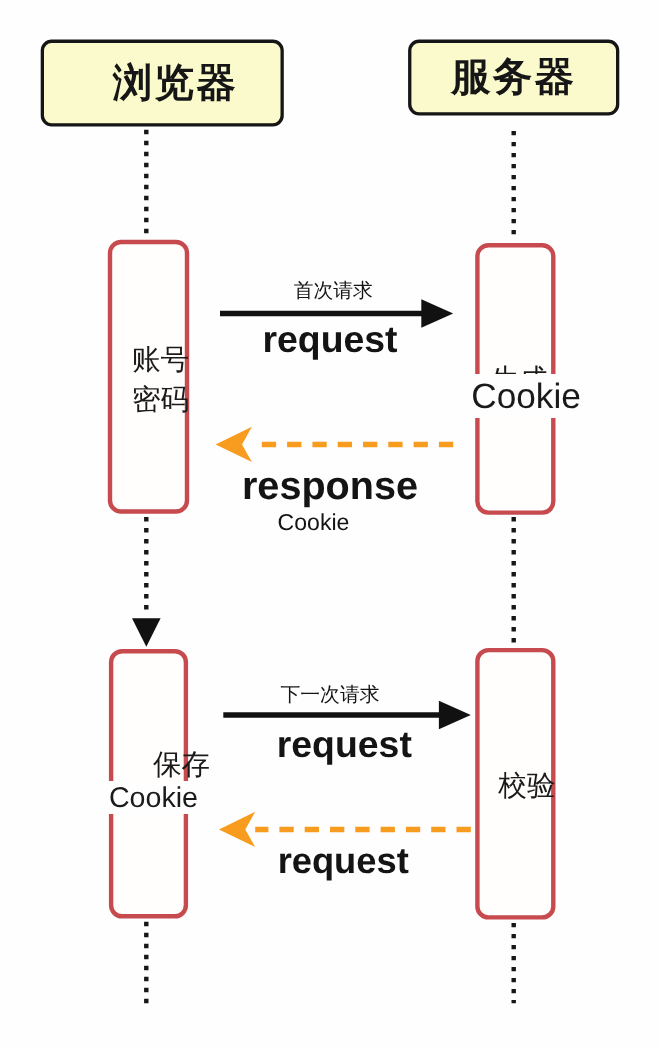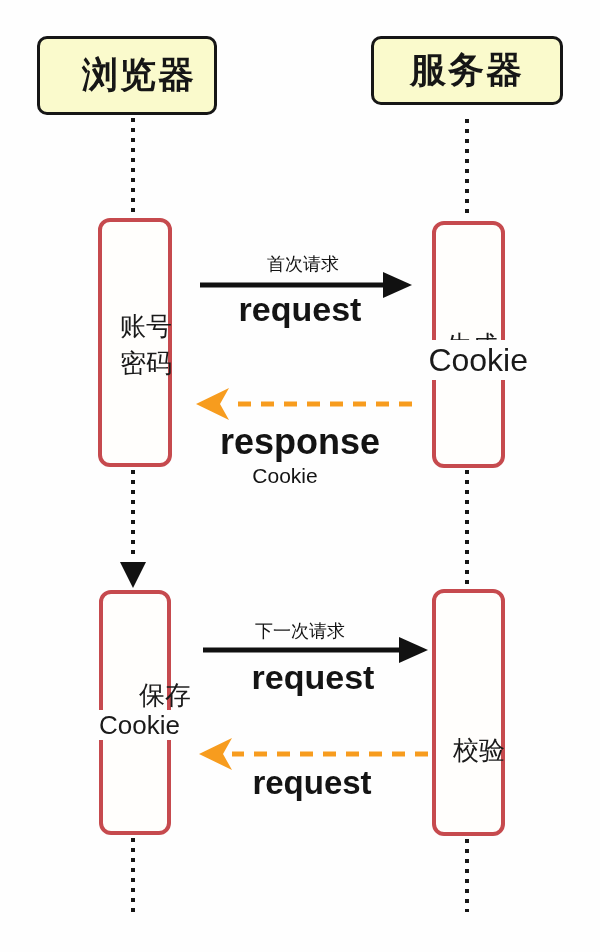--- a/index.html
+++ b/index.html
@@ -89,21 +89,21 @@
     <path d="M412 404 H228" stroke="#f79c1e" stroke-width="5" stroke-dasharray="13 10" fill="none"></path>
     <path d="M196 404 L229 388 L220 404 L229 420 Z" fill="#f79c1e"></path>
 
     <path d="M203 650 H406" stroke="#111111" stroke-width="5" fill="none"></path>
     <polygon points="428,650 399,637 399,663" fill="#111111"></polygon>
 
     <path d="M428 754 H232" stroke="#f79c1e" stroke-width="5" stroke-dasharray="13 10" fill="none"></path>
     <path d="M199 754 L232 738 L223 754 L232 770 Z" fill="#f79c1e"></path>
   </svg>
 
-  <div class="actor" style="left:37px; top:36px; width:180px; height:79px;padding-left:24px;">
+  <div class="actor" style="left:37px; top:36px; width:221px; height:79px;padding-left:24px;">
     <span>浏览器</span>
   </div>
   <div class="actor" style="left:371px; top:36px; width:192px; height:69px;">
     <span>服务器</span>
   </div>
 
   <div class="activation" style="left:98px; top:218px; width:74px; height:249px;"></div>
   <div class="activation" style="left:432px; top:221px; width:73px; height:247px;"></div>
   <div class="activation" style="left:99px; top:590px; width:72px; height:245px;"></div>
   <div class="activation" style="left:432px; top:589px; width:73px; height:247px;"></div>
@@ -120,21 +120,21 @@
     <div>Cookie</div>
   </div>
 
   <div class="act-label" style="left:99px; top:680px; width:92px; line-height:30px;">
     <div>保存</div>
   </div>
   <div class="act-label small-latin" style="left:90px; top:710px; width:90px;">
     <div>Cookie</div>
   </div>
 
-  <div class="act-label" style="left:432px; top:732px; width:73px;">
+  <div class="act-label" style="left:432px; top:696px; width:73px;">
     <div>校验</div>
   </div>
 
   <div class="msg-label msg-top" style="left:203px; top:252px; width:200px;">首次请求</div>
   <div class="msg-label msg-main" style="left:200px; top:290px; width:200px;">request</div>
 
   <div class="msg-label msg-main" style="left:200px; top:421px; width:200px; font-size:36px;">response</div>
   <div class="msg-label msg-sub" style="left:200px; top:464px; width:170px;">Cookie</div>
 
   <div class="msg-label msg-top" style="left:200px; top:619px; width:200px;">下一次请求</div>

